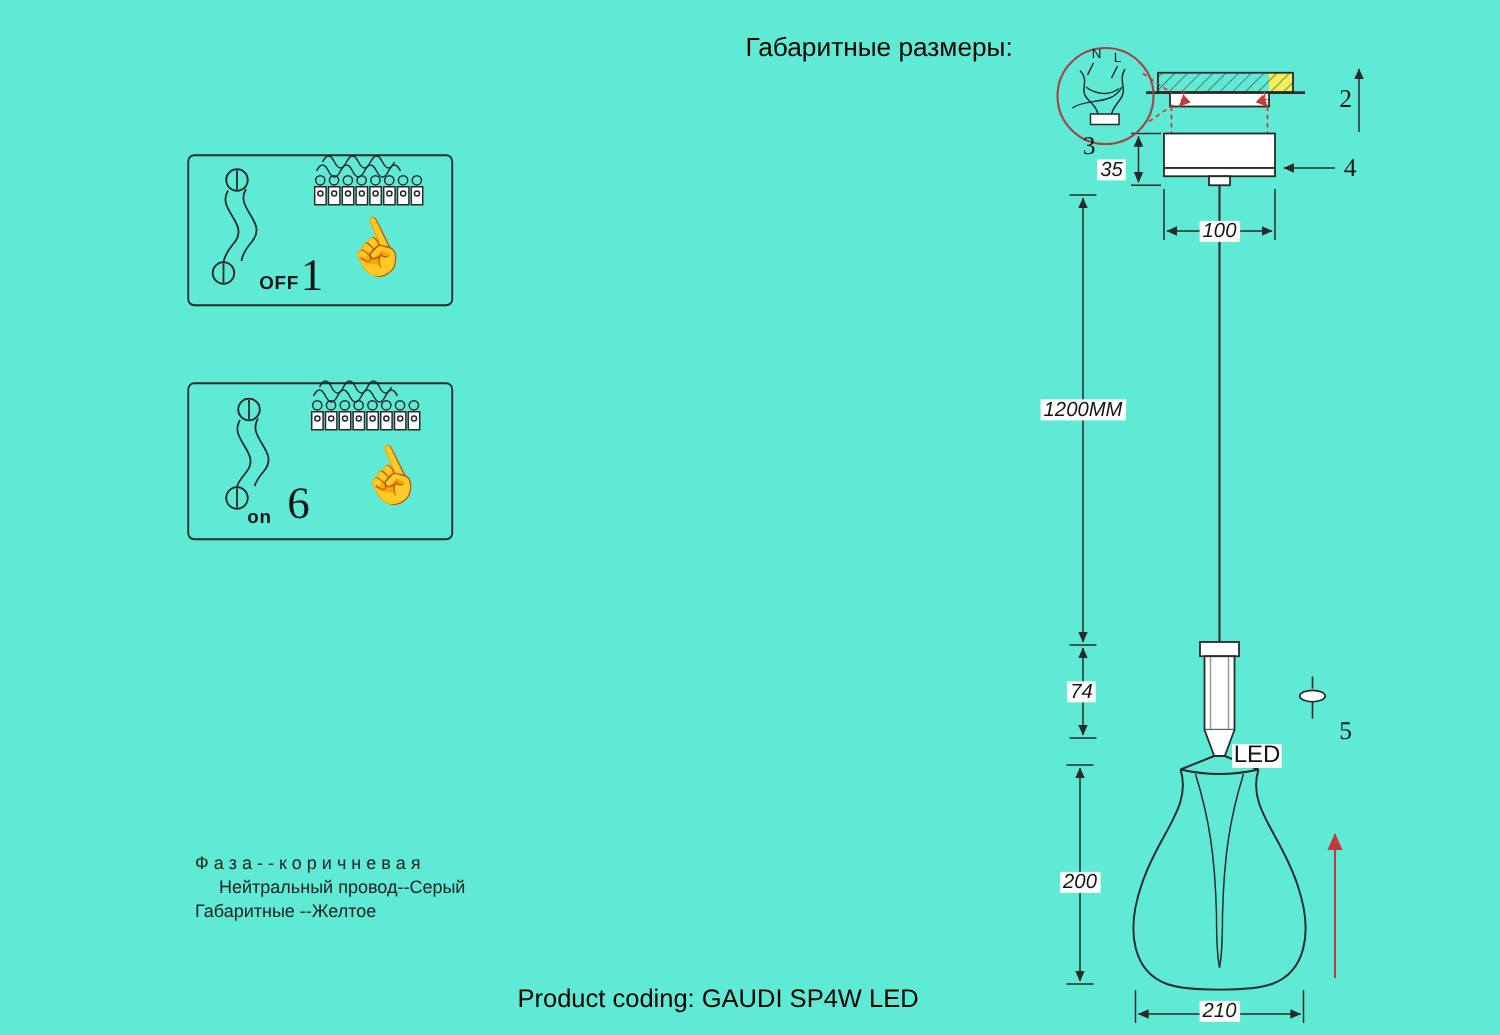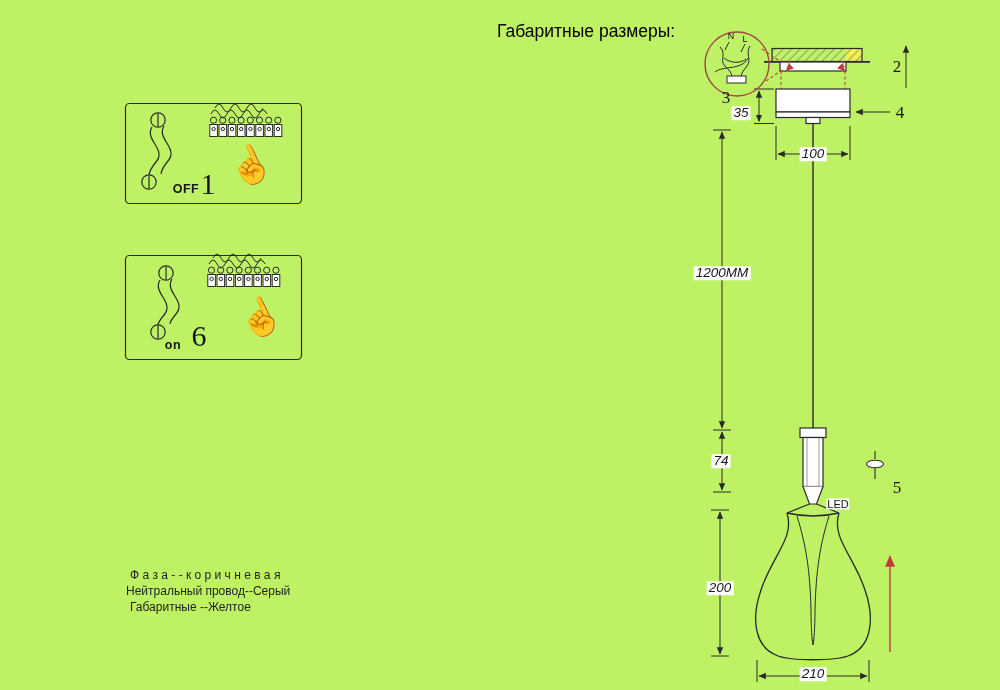--- a/index.html
+++ b/index.html
@@ -1,30 +1,30 @@
 <!DOCTYPE html>
 <html><head>
 <meta charset="utf-8">
 <style>
   html,body{margin:0;padding:0;}
   body{width:1000px;height:690px;background:#fff;font-family:"Liberation Sans",sans-serif;color:#151515;}
-  .sheet{position:relative;width:1000px;height:690px;background:#bef264;overflow:hidden;}
+  .sheet{position:relative;width:1000px;height:690px;background:#5eead4;overflow:hidden;}
   svg.art{position:absolute;left:0;top:0;}
   .t{position:absolute;white-space:nowrap;line-height:1;}
   .center{transform:translate(-50%,-50%);}
   .title{font-size:17.5px;color:#000;}
   .product{font-size:17px;color:#000;}
   .wire{font-size:12px;color:#222;}
   .dim{font-size:13.5px;background:#fff;padding:0 2px;font-style:italic;}
   .pnum{font-family:"Liberation Serif","DejaVu Serif",serif;font-size:17px;}
   .bignum{font-family:"Liberation Serif","DejaVu Serif",serif;font-size:30px;}
   .small-bold{font-size:12.5px;font-weight:700;letter-spacing:.5px;padding-left:14px;}
   .tiny{font-size:9px;}
   .red{color:#c23b3b;}
-  .led{font-size:11px;background:#fff;padding:0 1px;}
+  .led{font-size:16px;background:#fff;padding:0 1px;}
   .hand{font-size:36px;color:#1a1a1a;}
 </style>
 </head>
 <body>
 
 <div class="sheet">
 
   <svg class="art" width="1000" height="690" viewBox="0 0 1000 690">
     <defs>
       <marker id="ab" viewBox="0 0 10 10" refX="8.5" refY="5" markerWidth="8" markerHeight="8" orient="auto-start-reverse">
@@ -192,23 +192,24 @@
             <line x1="729" y1="42" x2="725" y2="50"></line>
             <line x1="745" y1="44" x2="741" y2="52"></line>
           </g>
         </g>
 
       </g>
     </g>
   </svg>
 
   <div class="t title" style="left:497px;top:23px">Габаритные размеры:</div>
+  <div class="t product" style="left:345px;top:657px">Product coding: GAUDI SP4W LED</div>
 
   <div class="t wire" style="left:130px;top:569px">Ф а з а - - к о р и ч н е в а я</div>
-  <div class="t wire" style="left:126px;top:585px">Нейтральный провод--Серый</div>
+  <div class="t wire" style="left:146px;top:585px">Нейтральный провод--Серый</div>
   <div class="t wire" style="left:130px;top:601px">Габаритные --Желтое</div>
 
   <div class="t center small-bold" style="left:179px;top:189px">OFF</div>
   <div class="t center bignum" style="left:208px;top:184px">1</div>
   <div class="t hand" style="left:228px;top:148px;transform:rotate(-25deg)">☝</div>
 
   <div class="t center small-bold" style="left:166px;top:345px">on</div>
   <div class="t center bignum" style="left:199px;top:336px">6</div>
   <div class="t hand" style="left:238px;top:300px;transform:rotate(-25deg)">☝</div>
 

